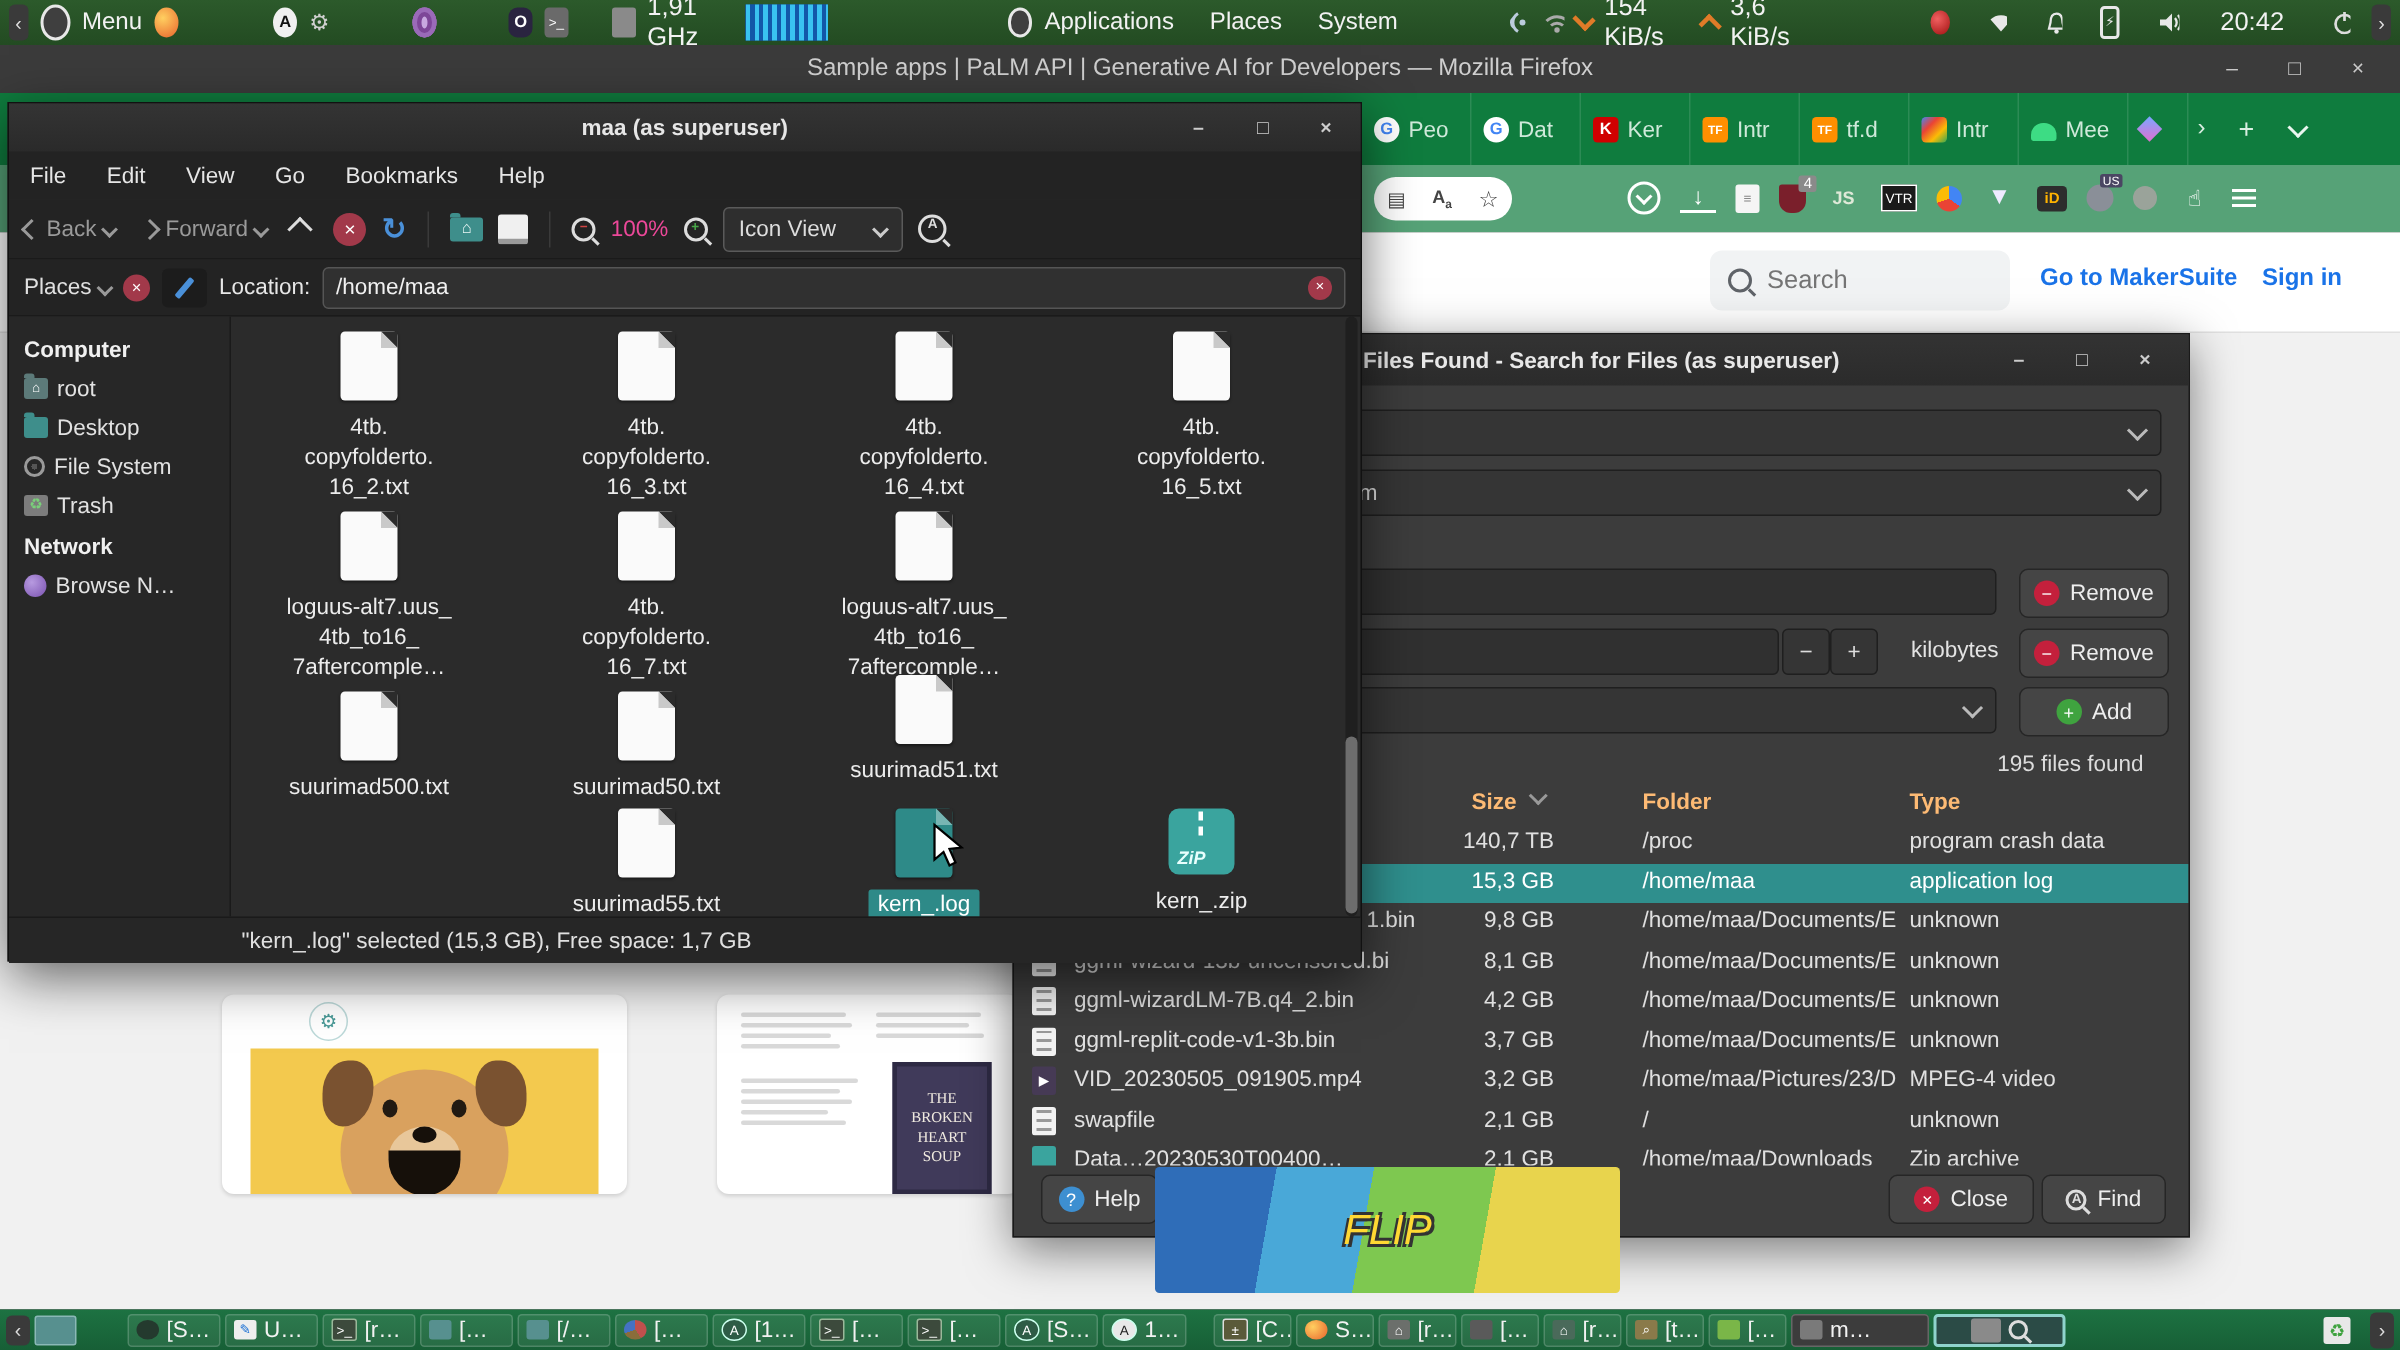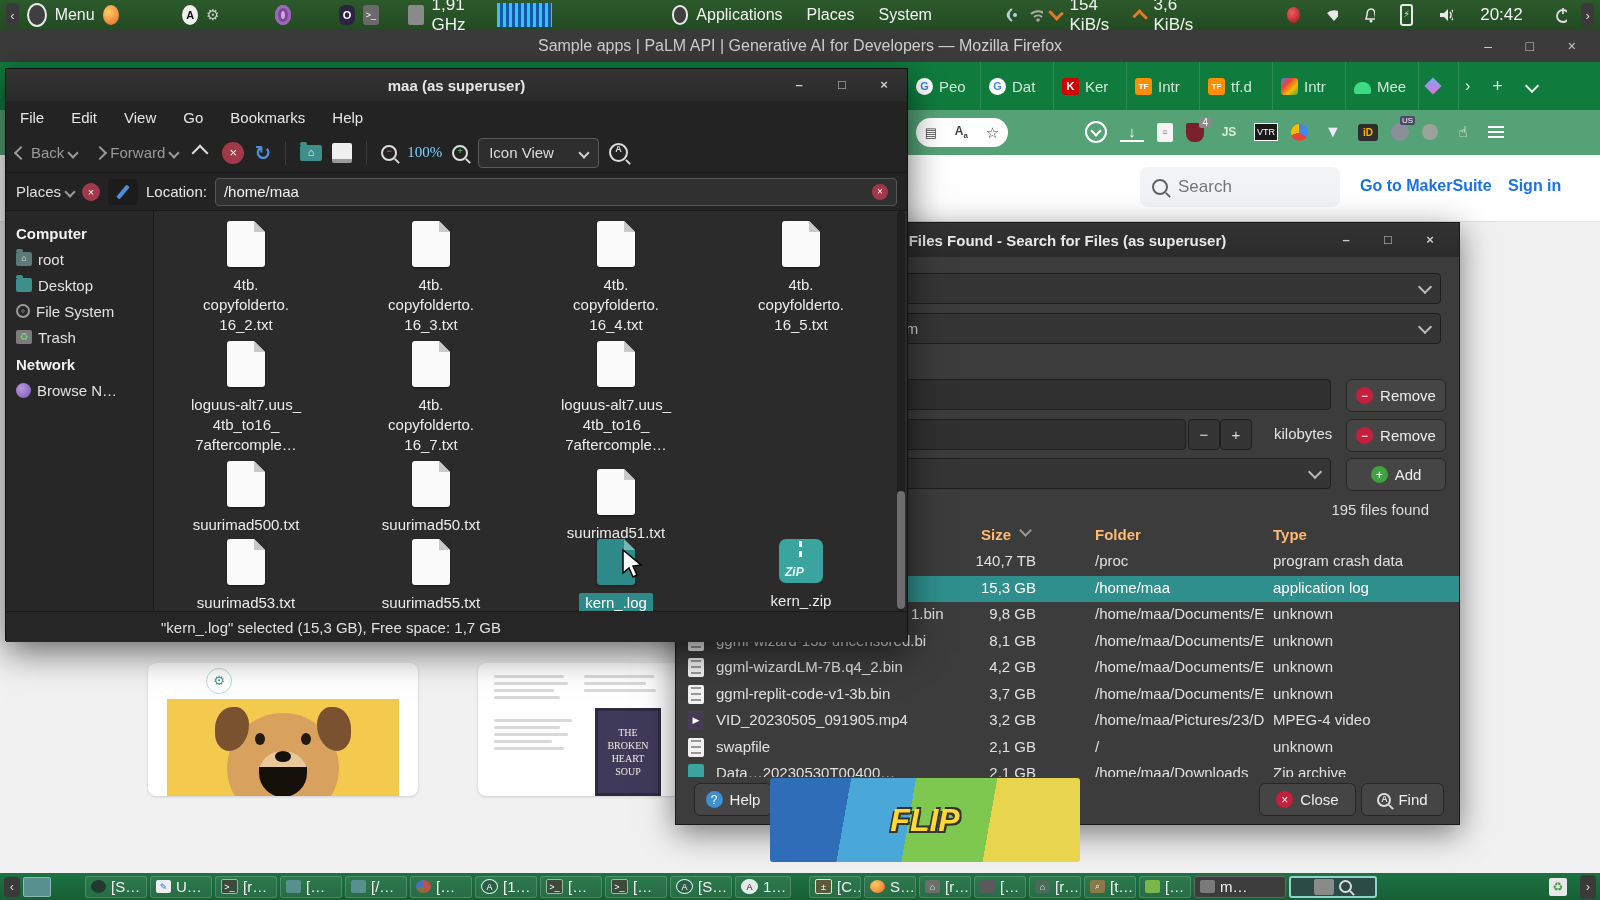--- a/index.html
+++ b/index.html
@@ -110,21 +110,21 @@
   .s16{width:16px;height:14px;flex:none;}
   .fold16{background:#3e8e8b;border-radius:2px;position:relative;}
   .fold16:before{content:"";position:absolute;top:-3px;left:0;width:7px;height:3px;background:inherit;border-radius:2px 2px 0 0;}
   #fm-scroll{position:absolute;right:2px;top:142px;width:8px;height:400px;background:#1f1f1f;border-radius:4px;}
   #fm-thumb{position:absolute;left:0;bottom:2px;width:8px;height:118px;background:#6d6d6d;border-radius:4px;}
 
   
   #flip{left:770px;top:778px;width:310px;height:84px;z-index:4;border-radius:3px;
         background:linear-gradient(100deg,#2f6db8 0 25%,#49a8d8 25% 45%,#7ec850 45% 70%,#e8d44d 70% 100%);
         display:flex;align-items:center;justify-content:center;}
-  #flip span{font-size:32px;font-weight:700;font-style:italic;color:#ffd833;text-shadow:2px 2px 0 #333,-2px 2px 0 #333,2px -2px 0 #333;}
+  #flip span{font-size:28px;font-weight:400;font-style:italic;color:#ffd833;text-shadow:2px 2px 0 #333,-2px 2px 0 #333,2px -2px 0 #333;}
 
   
   #bar{left:0;top:873px;width:1600px;height:27px;background:linear-gradient(#1d7242,#175f36);z-index:10;
        display:flex;align-items:center;gap:3px;padding:0 4px;box-sizing:border-box;color:#f2f2f2;font-size:15px;}
   .wbtn{height:22px;display:flex;align-items:center;gap:5px;padding:0 5px;box-sizing:border-box;border-radius:3px;
         background:rgba(255,255,255,.07);border:1px solid rgba(255,255,255,.18);overflow:hidden;white-space:nowrap;flex:none;}
   .wbtn.pressed{background:#3c3c3c;border-color:#666;width:92px;}
   .wbtn.activewin{background:#2b4b46;border:2px solid #8fd3cc;width:88px;justify-content:center;}
   .bi{width:15px;height:13px;flex:none;border-radius:2px;display:inline-flex;align-items:center;justify-content:center;font-size:9px;color:#fff;}
   .bi.term{background:#3c4a3c;border:1px solid #9ab89a;} 
@@ -434,21 +434,21 @@
     <span class="ccircle" style="background:#a2394a;">×</span>
     <span style="color:#4a90d9;font-size:20px;font-weight:bold;">↻</span>
     <span style="width:1px;height:24px;background:#3a3a3a;margin:0 4px;"></span>
     <span class="s16 fold16" style="width:22px;height:16px;text-align:center;color:#eaf6f5;font-size:11px;line-height:15px;">⌂</span>
     <span style="width:20px;height:16px;background:#f0f0f0;border-radius:2px;border-bottom:4px solid #9a9a9a;"></span>
     <span style="width:1px;height:24px;background:#3a3a3a;margin:0 4px;"></span>
     <span class="mag lt">
         <b style="color:#d04545;">−</b>
         <i></i>
       </span>
-    <span style="color:#7dd3fc;font-family:Liberation Serif, serif;">100%</span>
+    <span style="color:#ec4899;">100%</span>
     <span class="mag lt">
         <b style="color:#49a849;">+</b>
         <i></i>
       </span>
     <span class="viewcombo">
         <span>Icon View</span>
         <span class="chev cd" style="width:6px;height:6px;border-color:#ccc;"></span>
       </span>
     <span class="mag lt" style="width:15px;height:15px;">
         <b>A</b>
@@ -542,29 +542,25 @@
     </div>
 
   <div class="a cell" style="left:150px;top:392px;">
       <div class="doc"></div>
       <div class="flabel">suurimad500.txt</div>
     </div>
   <div class="a cell" style="left:335px;top:392px;">
       <div class="doc"></div>
       <div class="flabel">suurimad50.txt</div>
     </div>
-  <div class="a cell" style="left:520px;top:400px;">
+  <div class="a cell" style="left:520px;top:381px;">
       <div class="doc"></div>
       <div class="flabel">suurimad51.txt</div>
     </div>
 
-  <div class="a cell" style="left:150px;top:470px;">
-      <div class="doc"></div>
-      <div class="flabel">suurimad53.txt</div>
-    </div>
   <div class="a cell" style="left:335px;top:470px;">
       <div class="doc"></div>
       <div class="flabel">suurimad55.txt</div>
     </div>
   <div class="a cell" style="left:520px;top:470px;">
       <div class="doc teal"></div>
       <div class="flabel"><span class="selchip">kern_.log</span></div>
     </div>
   <div class="a cell" style="left:705px;top:470px;">
       <div class="zipicon"></div>

